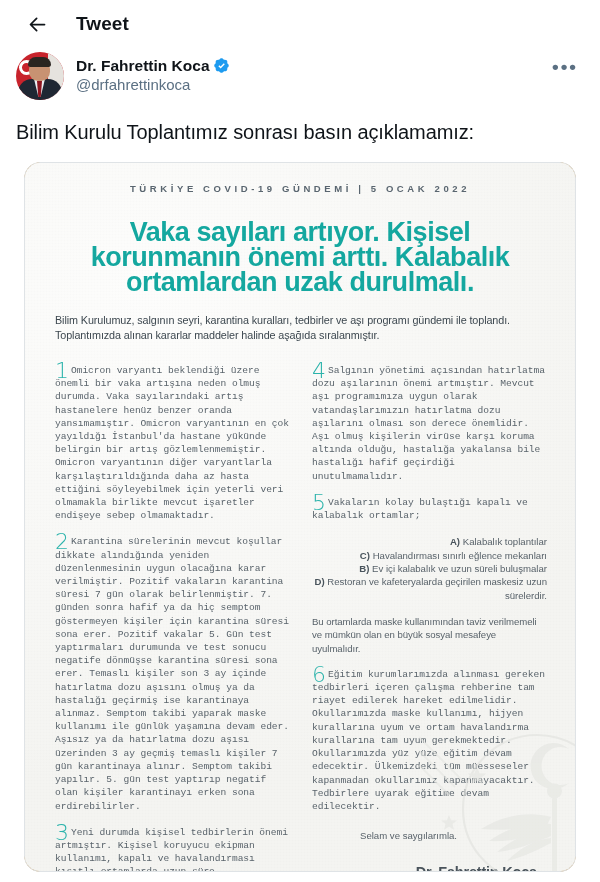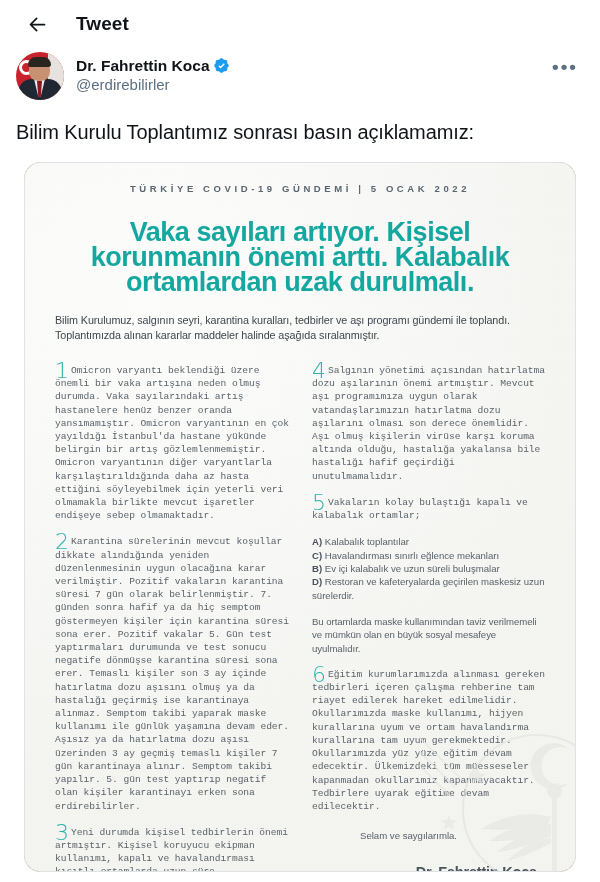--- a/index.html
+++ b/index.html
@@ -247,20 +247,21 @@
     line-height: 13.2px;
     color: #59636b;
     margin-bottom: 13px;
     letter-spacing: -0.05px;
   }
   .sub-list {
     font-size: 9.6px;
     line-height: 13.4px;
     color: #59636b;
     margin: 11px 0 13px 0;
+    text-align: right;
   }
   .sub-list .ln { display: block; }
   .sub-list b { color: #49545c; }
 
   .closing {
     font-size: 9.6px;
     line-height: 13.2px;
     color: #59636b;
     margin-top: 16px;
     margin-left: 48px;
@@ -324,21 +325,21 @@
     <div class="author-meta">
       <div class="author-name-line">
         <span class="author-name">Dr. Fahrettin Koca</span>
         <span class="verified">
           <svg width="17" height="17" viewBox="0 0 24 24" aria-hidden="true">
             <path fill="#1d9bf0" d="M22.25 12c0-1.43-.88-2.67-2.19-3.34.46-1.39.2-2.9-.81-3.91s-2.52-1.27-3.91-.81C14.67 2.63 13.43 1.75 12 1.75s-2.67.88-3.34 2.19c-1.39-.46-2.9-.2-3.91.81s-1.27 2.52-.81 3.91C2.63 9.33 1.75 10.57 1.75 12s.88 2.67 2.19 3.34c-.46 1.39-.2 2.9.81 3.91s2.52 1.27 3.91.81c.67 1.31 1.91 2.19 3.34 2.19s2.67-.88 3.34-2.19c1.39.46 2.9.2 3.91-.81s1.27-2.52.81-3.91c1.31-.67 2.19-1.91 2.19-3.34z"></path>
             <path fill="#fff" d="M10.76 16.19l-3.2-3.2 1.42-1.42 1.78 1.79 4.46-4.47 1.42 1.42z"></path>
           </svg>
         </span>
       </div>
-      <div class="author-handle">@erdirebilirler</div>
+      <div class="author-handle">@drfahrettinkoca</div>
     </div>
 
     <div class="more-btn">•••</div>
   </div>
 
   <div class="tweet-text">Bilim Kurulu Toplantımız sonrası basın açıklamamız:</div>
 
   <div class="media-card">
     <div class="card-inner">
       <div class="card-texture"></div>

